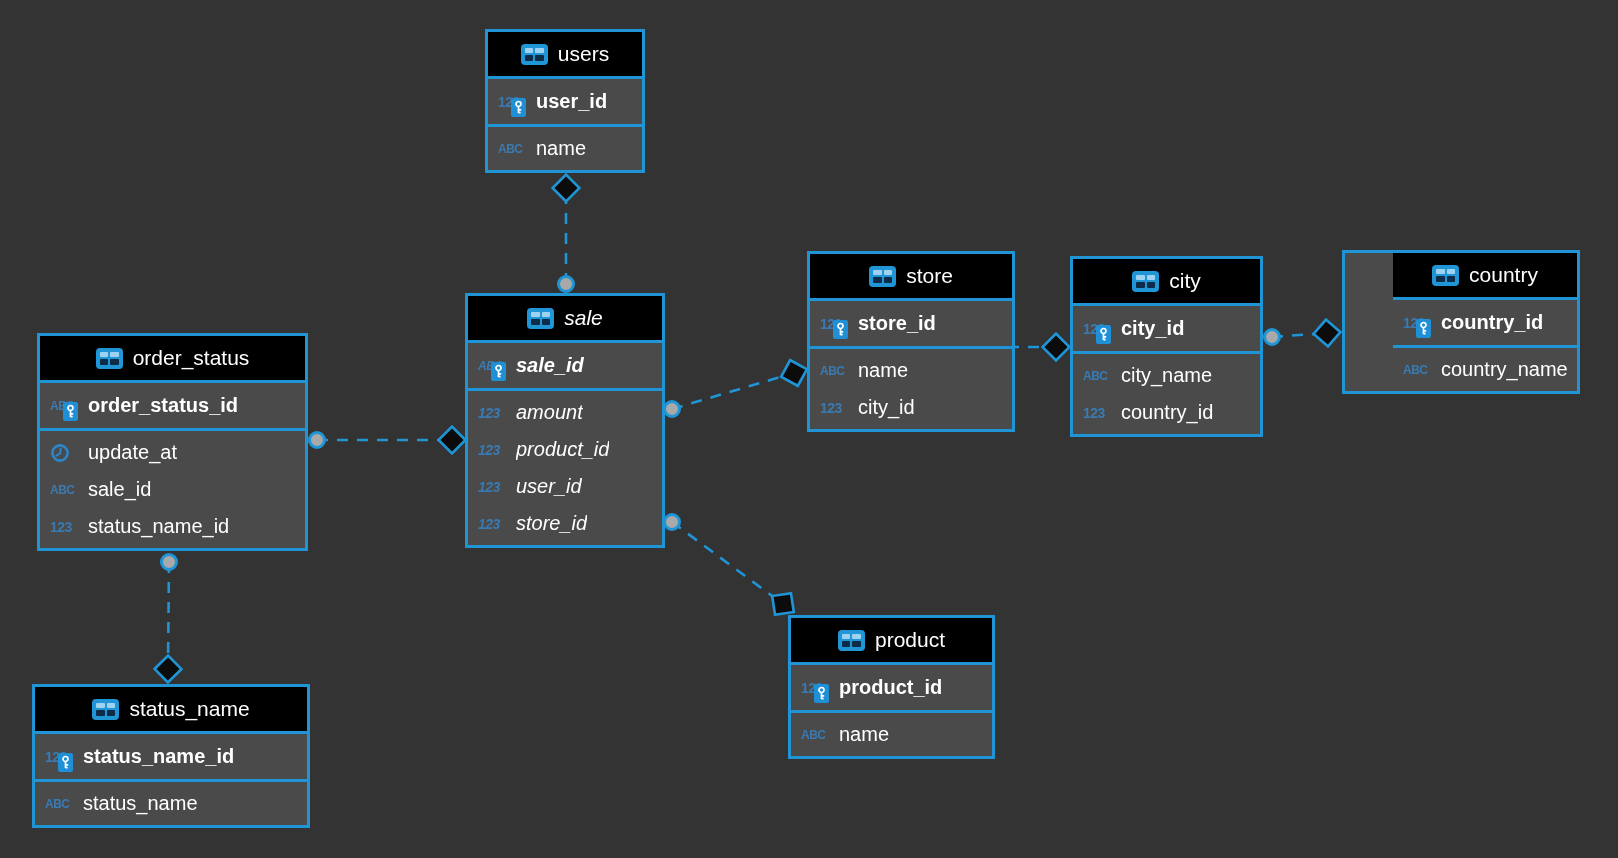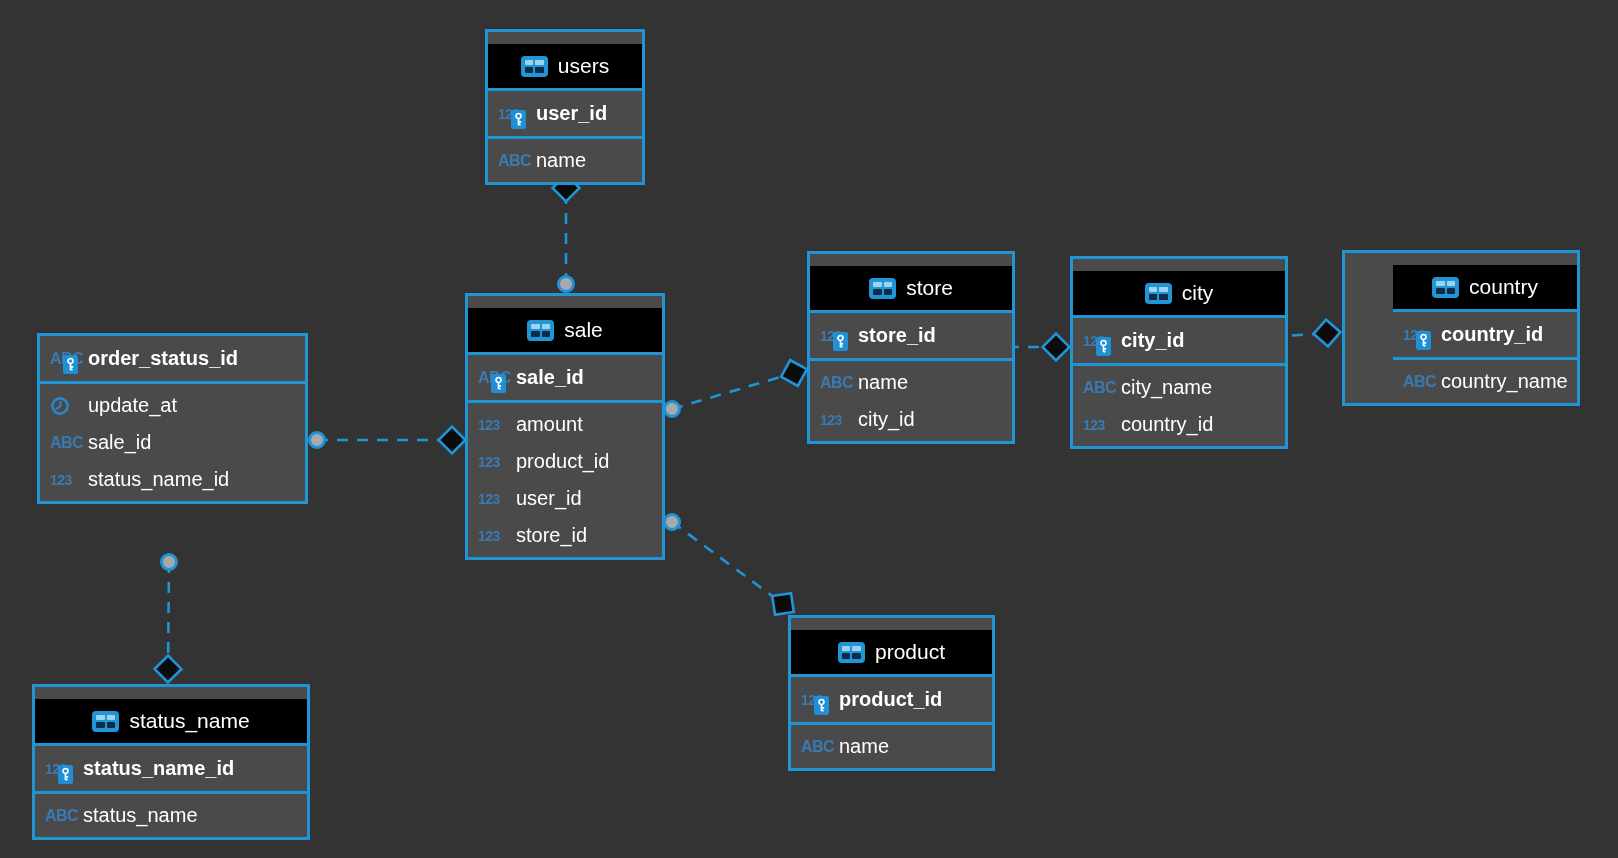--- a/index.html
+++ b/index.html
@@ -22,21 +22,21 @@
   .entity{
     position:absolute;box-sizing:border-box;
     border:3px solid var(--accent);
     background:var(--row-bg);
     color:var(--text);
   }
   .entity-header{
     height:44px;background:var(--header-bg);
     border-bottom:3px solid var(--accent);
     display:flex;align-items:center;justify-content:center;gap:10px;
-    font-size:21px;color:var(--text);margin-top:12px;
+    font-size:21px;color:var(--text);
   }
   .table-icon{
     width:27px;height:21px;background:#2196d6;border-radius:4px;
     box-sizing:border-box;padding:4px 4px;
     display:grid;grid-template-columns:1fr 1fr;grid-template-rows:5px 1fr;gap:2px;
     flex:0 0 auto;
   }
   .table-icon .c{border-radius:1px;}
   .table-icon .t{background:#9ed2f0;}
   .table-icon .b{background:#0e2c47;}
@@ -51,21 +51,21 @@
     font-size:20px;
   }
   .type-icon{
     position:relative;width:38px;flex:0 0 auto;height:34px;
     display:flex;align-items:center;
   }
   .glyph-number,.glyph-text{
     font-weight:bold;color:var(--type-blue);letter-spacing:-0.5px;
   }
   .glyph-number{font-size:14px;}
-  .glyph-text{font-size:16px;}
+  .glyph-text{font-size:12px;}
   .clock-icon{width:20px;height:20px;display:block;}
   .key-badge{
     position:absolute;left:13px;top:13px;width:15px;height:19px;
     background:var(--key-bg);border-radius:2px;
     display:flex;align-items:center;justify-content:center;
   }
   .key-badge svg{display:block;}
   .col-name{white-space:nowrap;overflow:hidden;}
 </style>
 </head>
@@ -134,21 +134,21 @@
         </div>
         <div class="rows">
           <div class="col-row">
             <span class="type-icon">
               <span class="glyph-text">ABC</span>
             </span>
             <span class="col-name">name</span>
           </div>
         </div>
       </div>
-      <div class="entity" style="left: 465px; top: 293px; width: 200px;">
+      <div class="entity" style="left: 465px; top: 293px; width: 200px; font-style: italic;">
         <div class="entity-header">
           <span class="table-icon">
             <span class="c t"></span>
             <span class="c t"></span>
             <span class="c b"></span>
             <span class="c b"></span>
           </span>
           <span class="entity-title">sale</span>
         </div>
         <div class="pk-row">
@@ -184,20 +184,29 @@
           </div>
           <div class="col-row">
             <span class="type-icon">
               <span class="glyph-number">123</span>
             </span>
             <span class="col-name">store_id</span>
           </div>
         </div>
       </div>
       <div class="entity" style="left: 37px; top: 333px; width: 271px;">
+        <div class="entity-header">
+          <span class="table-icon">
+            <span class="c t"></span>
+            <span class="c t"></span>
+            <span class="c b"></span>
+            <span class="c b"></span>
+          </span>
+          <span class="entity-title">order_status</span>
+        </div>
         <div class="pk-row">
           <span class="type-icon">
             <span class="glyph-text">ABC</span>
             <span class="key-badge">
               <svg width="11" height="15" viewBox="0 0 11 15">
                 <circle cx="5.5" cy="4" r="2.5" fill="none" stroke="#ffffff" stroke-width="1.7"></circle>
                 <path d="M5.5 6.5 L5.5 13 M5.5 9.8 L8.2 9.8 M5.5 12.6 L7.6 12.6" fill="none" stroke="#ffffff" stroke-width="1.7"></path>
               </svg>
             </span>
           </span>
@@ -288,21 +297,21 @@
             <span class="col-name">name</span>
           </div>
           <div class="col-row">
             <span class="type-icon">
               <span class="glyph-number">123</span>
             </span>
             <span class="col-name">city_id</span>
           </div>
         </div>
       </div>
-      <div class="entity" style="left: 1070px; top: 256px; width: 218px;">
+      <div class="entity" style="left: 1070px; top: 256px; width: 193px;">
         <div class="entity-header">
           <span class="table-icon">
             <span class="c t"></span>
             <span class="c t"></span>
             <span class="c b"></span>
             <span class="c b"></span>
           </span>
           <span class="entity-title">city</span>
         </div>
         <div class="pk-row">

